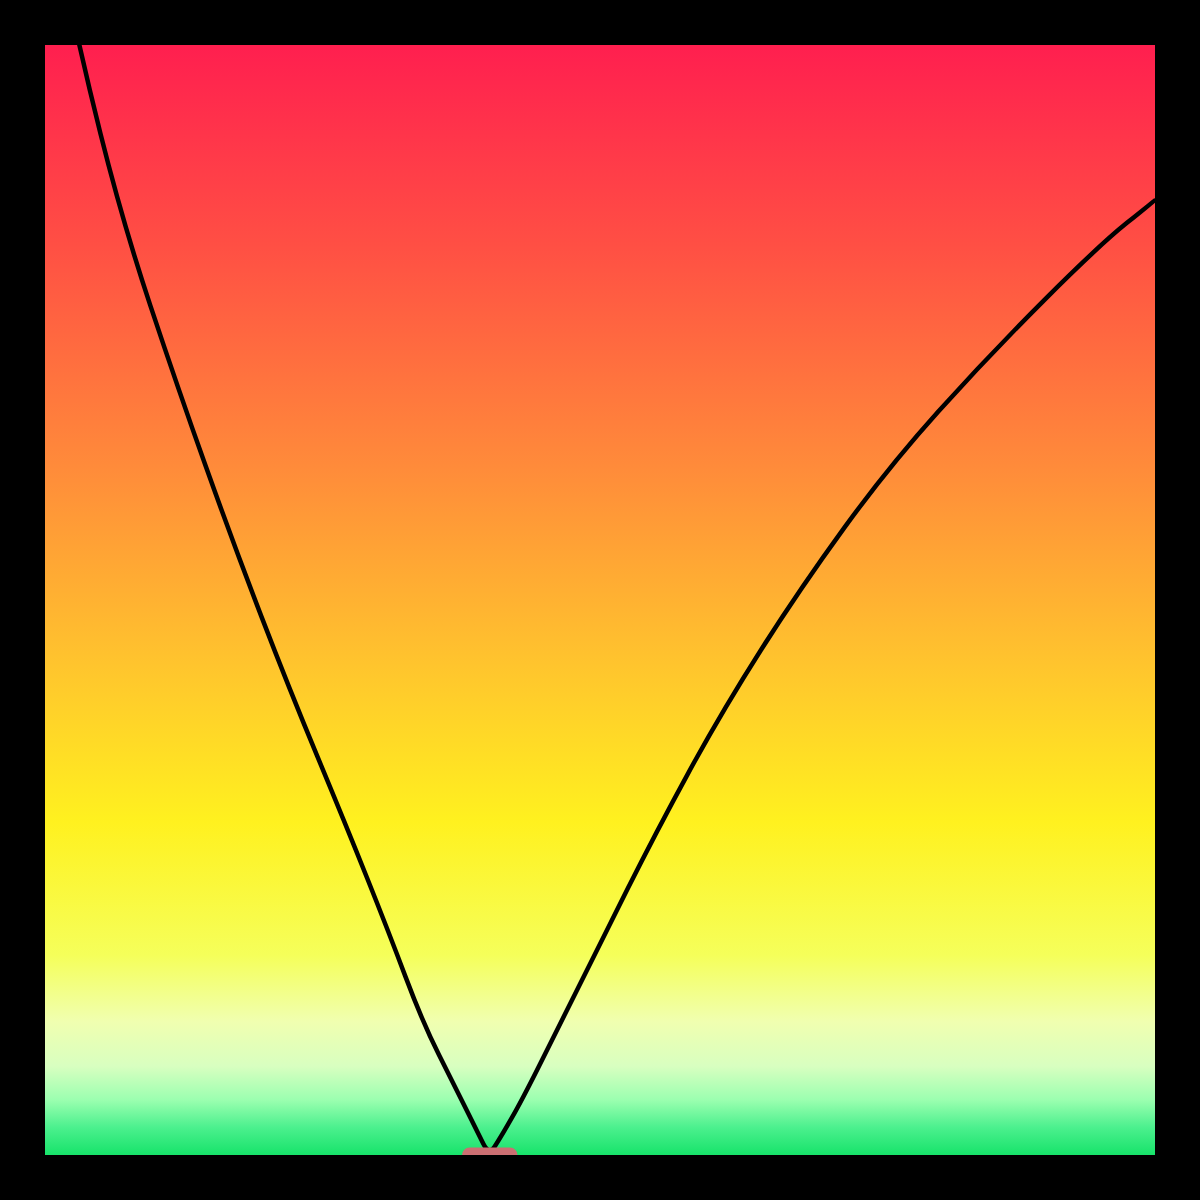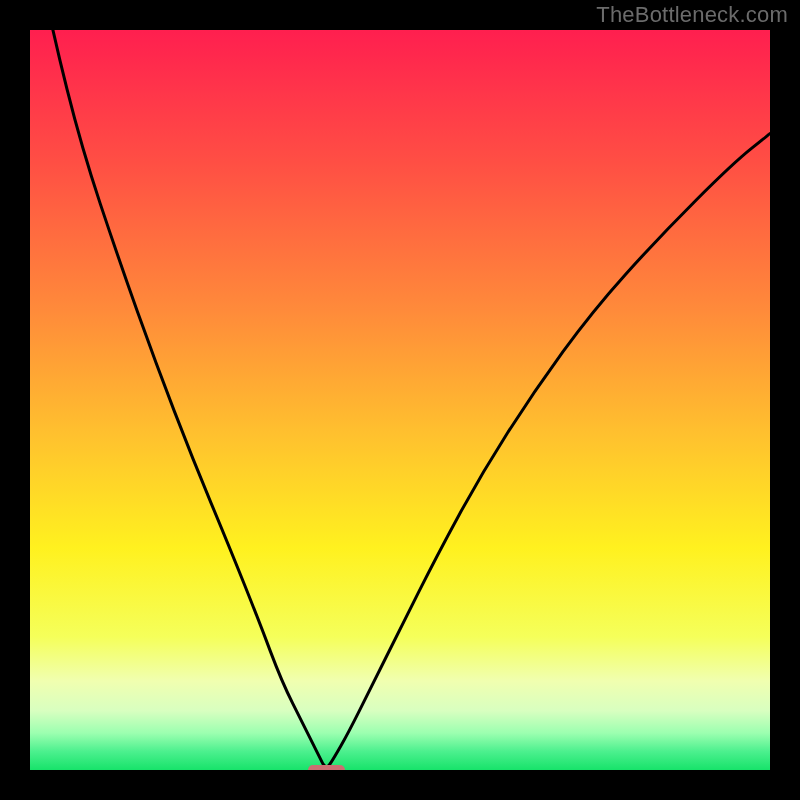--- a/index.html
+++ b/index.html
@@ -48,21 +48,20 @@
     background: #cb6f72;
     border-radius: 6px;
     z-index: 3;
   }
 </style>
 </head>
 <body>
 
 <div class="container">
 
-  <div class="watermark">TheBottleneck.com</div>
 
   <div class="plot-area">
 
     <svg class="gradient" viewBox="0 0 740 740" preserveAspectRatio="none">
       <defs>
         <linearGradient id="bg-grad" x1="0" y1="0" x2="0" y2="1">
             <stop offset="0%" stop-color="#ff1f4f"></stop>
             <stop offset="18%" stop-color="#ff4f44"></stop>
             <stop offset="38%" stop-color="#ff8b3a"></stop>
             <stop offset="55%" stop-color="#ffc22e"></stop>

